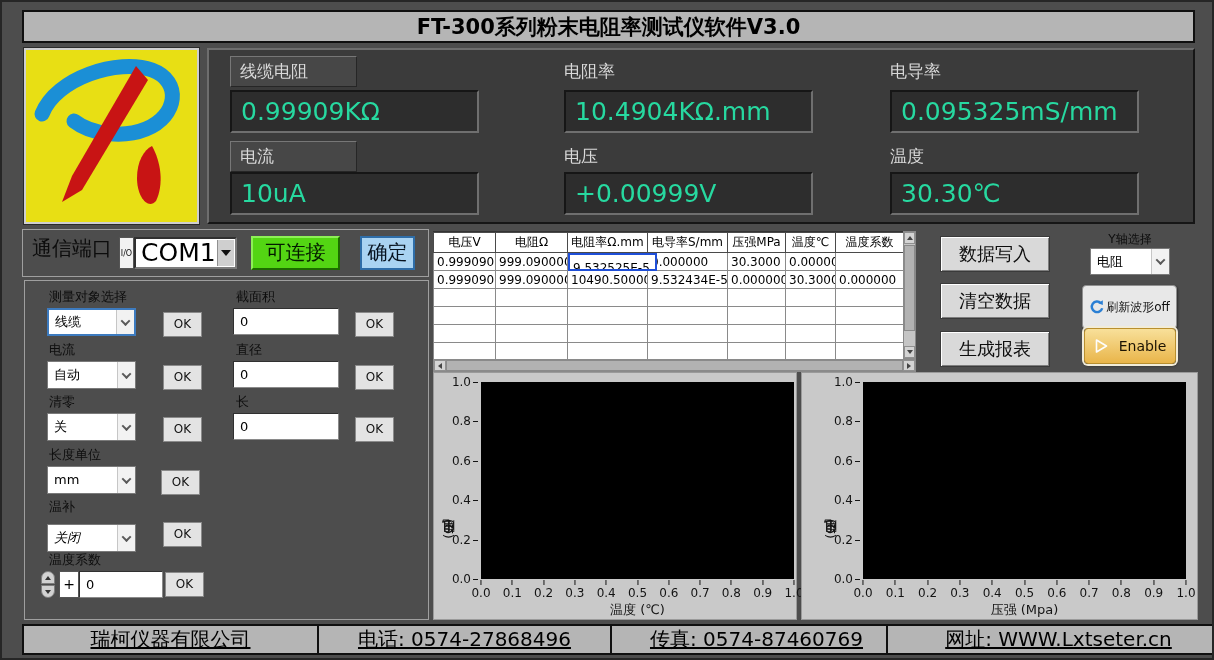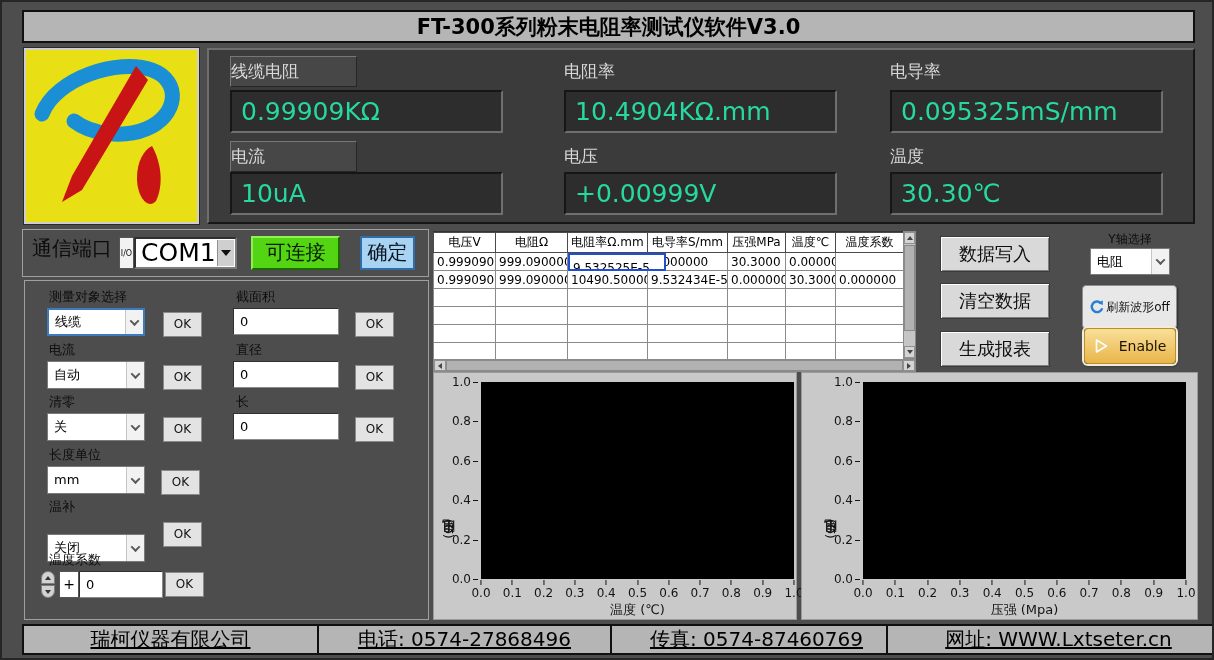--- a/index.html
+++ b/index.html
@@ -9,42 +9,42 @@
   .titlebar { position:absolute; left:20px; top:8px; width:1173px; height:33px; background:#b5b5b5;
     border:2px solid #101010; display:flex; align-items:center; justify-content:center;
     font-size:21px; font-weight:600; color:#000; }
 
   .logo { position:absolute; left:22px; top:46px; width:175px; height:176px; background:#e8df14;
     border:2px solid #cfcfcf; outline:1px solid #2a2a2a; }
 
   .disp-panel { position:absolute; left:205px; top:46px; width:988px; height:176px; background:#3b3b3b;
     border:2px solid; border-color:#6e6e6e #161616 #161616 #6e6e6e; }
   .lbl-box { position:absolute; height:31px; background:#474747; border:1px solid; border-color:#777 #262626 #262626 #777;
-    color:#d9d9d9; font-size:17px; line-height:29px; }
+    color:#d9d9d9; font-size:17px; line-height:29px; padding-left:9px; }
   .plain-lbl { position:absolute; color:#d9d9d9; font-size:17px; }
-  .val-box { position:absolute; width:273px; height:43px; background:#2d2d2d; border:2px solid; border-color:#161616 #6f6f6f #6f6f6f #161616;
+  .val-box { position:absolute; width:249px; height:43px; background:#2d2d2d; border:2px solid; border-color:#161616 #6f6f6f #6f6f6f #161616;
     color:#27d9a0; font-size:25px; line-height:39px; padding-left:9px; }
 
   .comm-strip { position:absolute; left:20px; top:227px; width:407px; height:48px; border:1px solid #9f9f9f; }
   .comm-lbl { position:absolute; left:9px; top:5px; font-size:20px; color:#0c0c0c; }
   .io-ico { position:absolute; left:96px; top:7px; width:15px; height:32px; background:#f2f2f2; border:1px solid #555;
     font-size:8px; color:#111; display:flex; align-items:center; justify-content:center; }
   .combo-com { position:absolute; left:111px; top:7px; width:103px; height:32px; background:#fff;
     border:2px solid; border-color:#303030 #7c7c7c #7c7c7c #303030; font-size:25px; color:#000; line-height:28px; padding-left:5px; }
   .combo-com .arr { position:absolute; right:1px; top:1px; bottom:1px; width:17px; background:#cfcfcf; border-left:1px solid #909090;
     display:flex; align-items:center; justify-content:center; }
   .tri-dn { width:0; height:0; border-left:5px solid transparent; border-right:5px solid transparent; border-top:6px solid #111; }
   .btn-green { position:absolute; left:228px; top:6px; width:89px; height:34px; background:#53d513;
     border:2px solid; border-color:#8df056 #1d6b00 #1d6b00 #8df056; font-size:20px; color:#041b00; text-align:center; line-height:29px; }
   .btn-blue { position:absolute; left:337px; top:6px; width:55px; height:34px; background:#a9d3f2;
     border:2px solid #2e6da8; font-size:20px; color:#06121f; text-align:center; line-height:28px; }
 
   .setpanel { position:absolute; left:22px; top:278px; width:405px; height:340px; border:1px solid #9f9f9f; }
   .fld-lbl { position:absolute; font-size:13px; color:#0d0d0d; }
-  .sel { position:absolute; width:98px; height:28px; background:#fff; border:1px solid #7a7a7a; font-size:13px; color:#000;
+  .sel { position:absolute; width:89px; height:28px; background:#fff; border:1px solid #7a7a7a; font-size:13px; color:#000;
     line-height:26px; padding-left:6px; }
   .sel.focus { border:2px solid #3d7bbf; line-height:24px; }
   .sel .arr { position:absolute; right:0; top:0; bottom:0; width:18px; background:#f2f2f2; border-left:1px solid #c6c6c6;
     display:flex; align-items:center; justify-content:center; }
   .chev { width:7px; height:7px; border-left:2px solid #5a5a5a; border-bottom:2px solid #5a5a5a; transform:rotate(-45deg) translate(1px,-1px); }
   .okbtn { position:absolute; width:39px; height:25px; background:#e3e3e3; border:1px solid #8a8a8a;
     font-size:12px; color:#111; text-align:center; line-height:23px; }
   .inp { position:absolute; width:106px; height:27px; background:#fff; border:1px solid; border-color:#303030 #8a8a8a #8a8a8a #303030;
     font-size:13px; color:#000; padding-left:6px; outline:none; }
   .spinner { position:absolute; width:14px; height:27px; }
@@ -180,21 +180,21 @@
     <span class="fld-lbl" style="left:24px; top:165px;">长度单位</span>
     <div class="sel" style="left:22px; top:185px;">
       <span>mm</span>
       <span class="arr">
           <span class="chev"></span>
         </span>
     </div>
     <div class="okbtn" style="left:136px; top:189px;">OK</div>
 
     <span class="fld-lbl" style="left:24px; top:217px;">温补</span>
-    <div class="sel" style="left:22px; top:253px;">
+    <div class="sel" style="left:22px; top:243px;font-style:italic;">
       <span>关闭</span>
       <span class="arr">
           <span class="chev"></span>
         </span>
     </div>
     <div class="okbtn" style="left:138px; top:241px;">OK</div>
 
     <span class="fld-lbl" style="left:24px; top:270px;">温度系数</span>
     <div class="spinner" style="left:16px; top:290px;">
       <div class="half">

